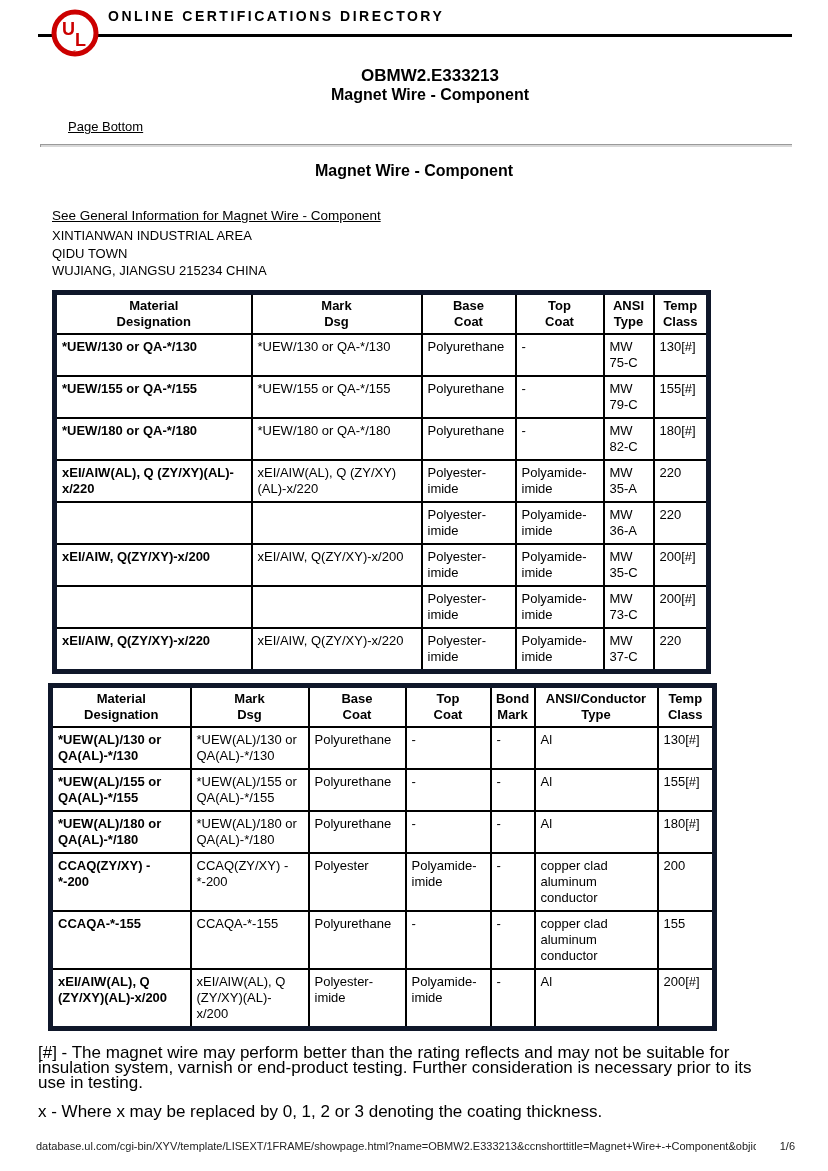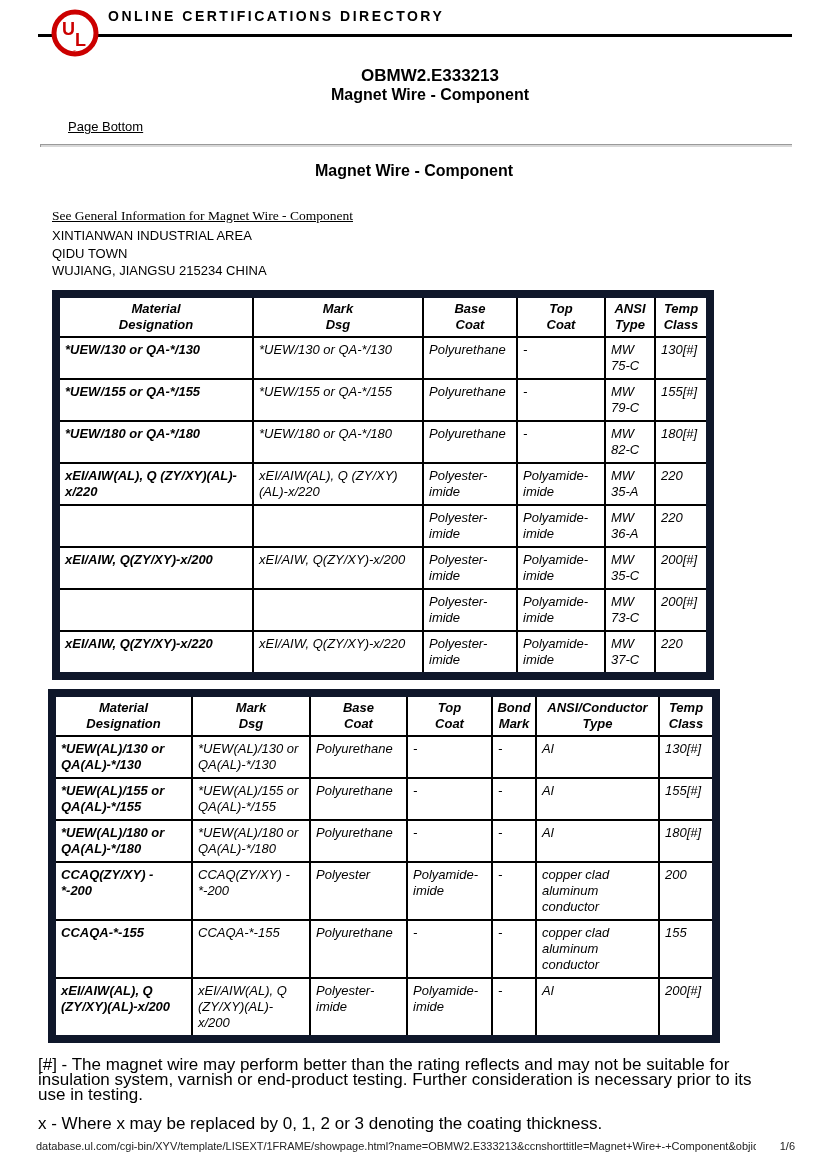--- a/index.html
+++ b/index.html
@@ -23,27 +23,27 @@
   .ul-logo { position:absolute; left:50px; top:0px; z-index:2; }
   .directory-title { position:absolute; left:108px; top:0; font-weight:bold; font-size:14px; letter-spacing:2.5px;text-align:right; }
   
   .doc-title { text-align:center; margin-top:4px; font-weight:bold;padding-left:32px; }
   .doc-title-line1 { font-size:17px; line-height:19px; }
   .doc-title-line2 { font-size:16px; line-height:19px; }
   .page-bottom { display:inline-block; margin:15px 0 0 68px; font-size:13px; color:#000; text-decoration:underline; cursor:pointer; }
   hr.rule { border:0; height:3px; margin:9px 36px 0 40px;
     background:#d8d8d8; border-top:1px solid #9a9a9a; border-left:1px solid #9a9a9a; }
   .section-heading { text-align:center; margin-top:15px; font-weight:bold; font-size:16px; }
-  .gen-info-link { display:inline-block; margin:28px 0 0 52px; font-size:13.5px; color:#000; text-decoration:underline; cursor:pointer;font-family:Liberation Serif, serif; }
+  .gen-info-link { display:inline-block; margin:28px 0 0 52px; font-size:13.5px; color:#000; text-decoration:underline; cursor:pointer; }
   .company-row { display:flex; justify-content:space-between; align-items:flex-start; margin:21px 86px 0 52px; }
   .company-name { font-weight:bold; font-size:13.5px; }
   .file-number { font-size:13px; }
   .address { margin-left:52px; margin-top:3px; font-size:13px; line-height:17.5px; }
   
-  table.listing { border-collapse:collapse; table-layout:fixed; margin-left:52px; margin-top:10px; border:8px solid #0f172a;font-style:italic; }
+  table.listing { border-collapse:collapse; table-layout:fixed; margin-left:52px; margin-top:10px; border:5px solid #0f172a; }
   table.listing th, table.listing td { border:2px solid #000; font-size:13px; line-height:16px; overflow:hidden; }
   table.listing th { font-weight:bold; text-align:center; vertical-align:middle; white-space:pre-line; padding:3px 2px; height:38px; }
   table.listing td { text-align:left; vertical-align:top; padding:4px 5px; height:40px; }
   table.listing td:first-child { font-weight:bold; }
   table#table2 { margin-left:48px; margin-top:9px; }
   
   .footnotes { margin:14px 64px 0 38px; font-size:17px; line-height:15px; }
   .footnote + .footnote { margin-top:14px; }
   
   .print-footer { position:absolute; left:36px; right:33px; bottom:19px; display:flex; justify-content:space-between; font-size:11px; color:#222; }

